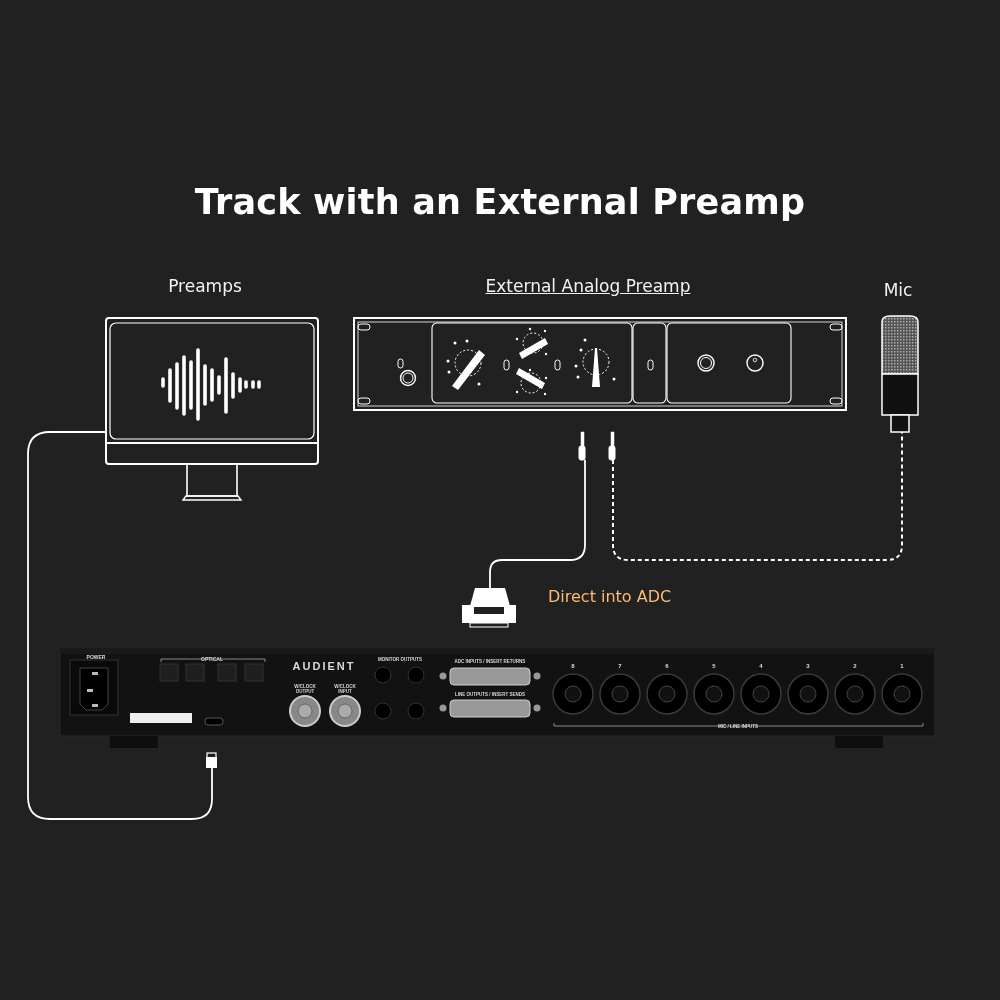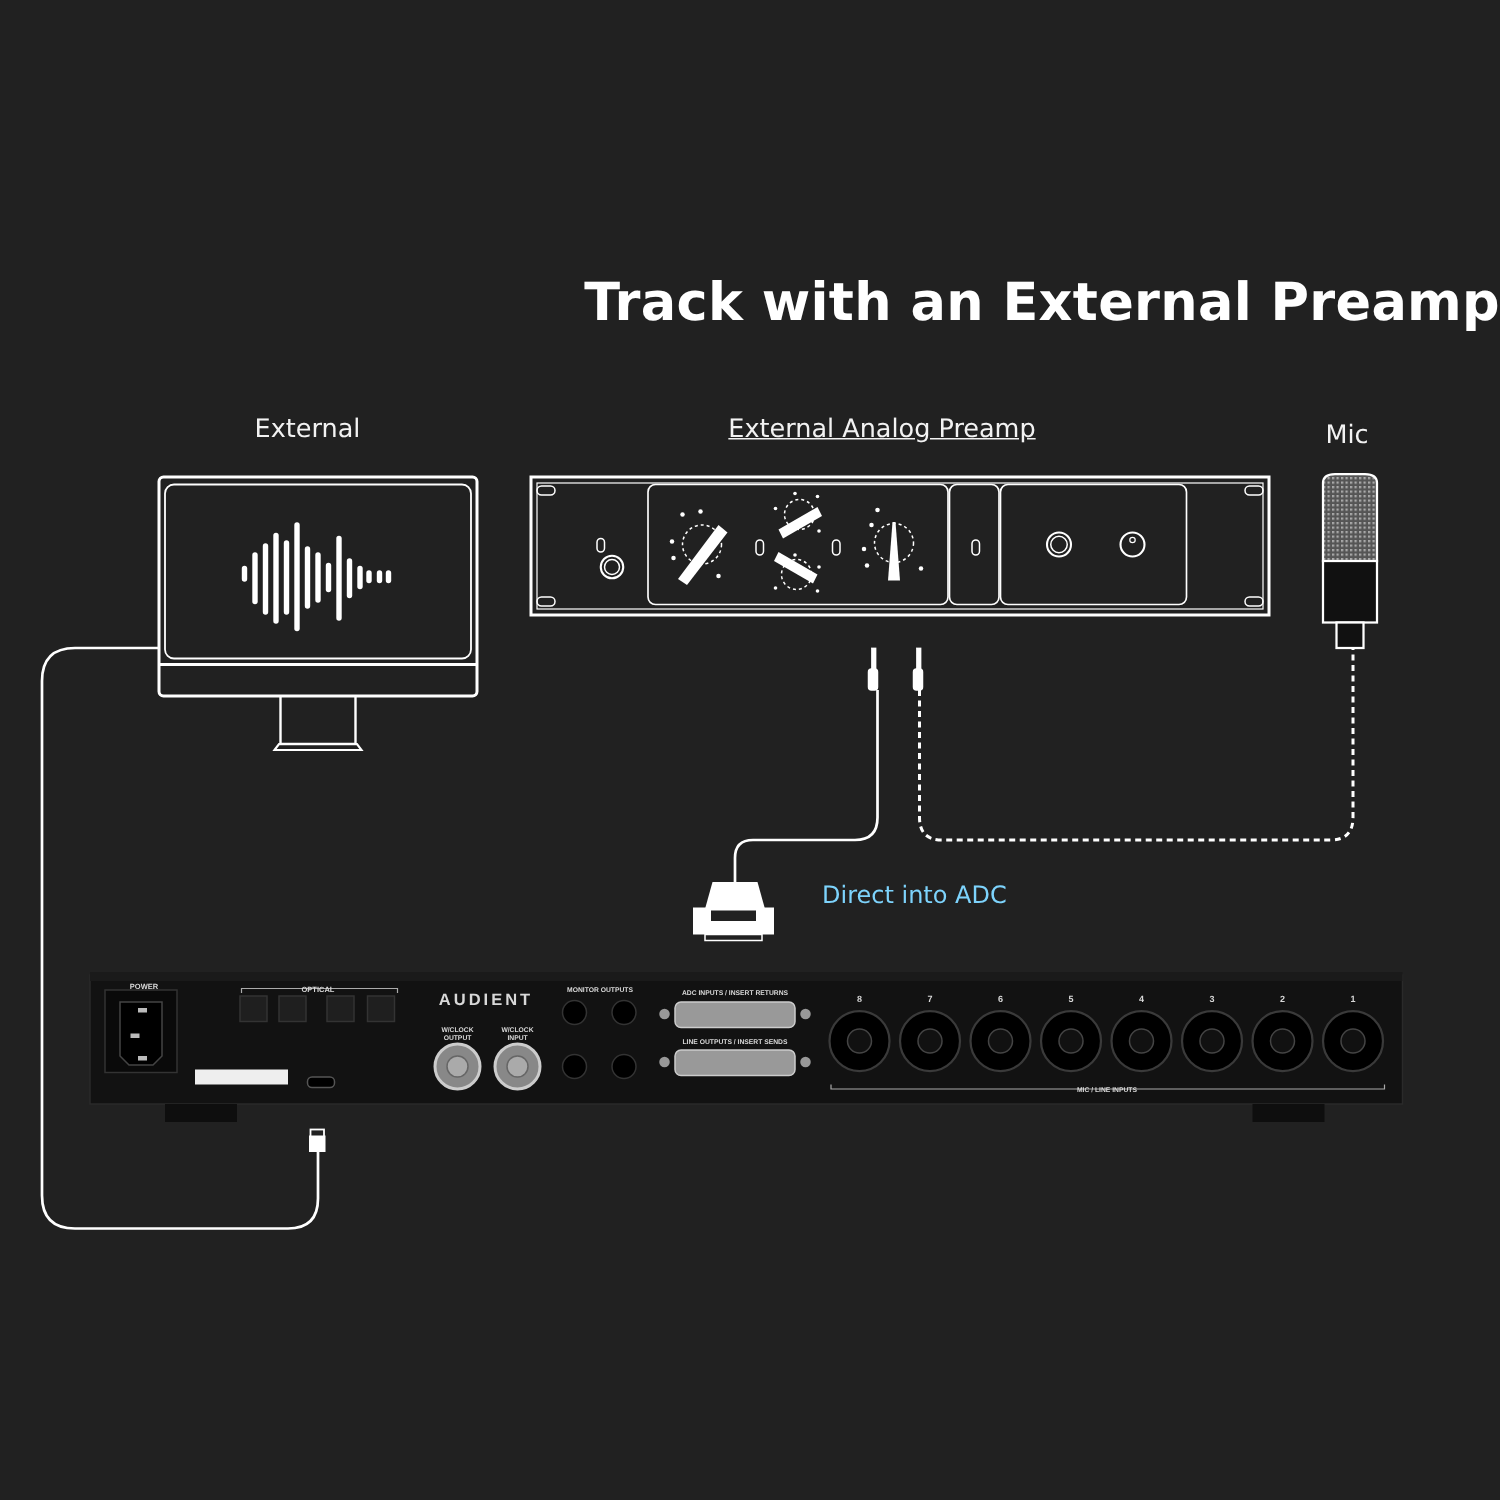--- a/index.html
+++ b/index.html
@@ -1,28 +1,28 @@
 <!DOCTYPE html>
 <html><head>
 <meta charset="utf-8">
 <style>
   html, body { margin:0; padding:0; }
   body { width:1000px; height:1000px; background:#212121; position:relative; overflow:hidden; font-family:"DejaVu Sans", sans-serif; color:#fff; }
-  .title { position:absolute; left:0; width:1000px; top:182px; text-align:right; font-size:35px; font-weight:bold; letter-spacing:0.2px; }
+  .title { position:absolute; left:0; width:1000px; top:182px; text-align:center; font-size:35px; font-weight:bold; letter-spacing:0.2px; }
   .label { position:absolute; font-size:17px; color:#f2f2f2; text-align:center; }
-  .note { position:absolute; left:548px; top:584px; font-size:16px; line-height:25px; color:#7dd3fc; }
+  .note { position:absolute; left:548px; top:584px; font-size:16px; line-height:25px; color:#fdba74; }
   svg { position:absolute; left:0; top:0; }
   .panel-text { font-family:"Liberation Sans", sans-serif; fill:#d8d8d8; font-weight:bold; }
 </style>
 </head>
 <body>
 
 <div class="title">Track with an External Preamp</div>
 
-<div class="label" style="left:135px; top:276px; width:140px;">External</div>
+<div class="label" style="left:135px; top:276px; width:140px;">Preamps</div>
 <div class="label" style="left:448px; top:276px; width:280px;text-decoration:underline;">External Analog Preamp</div>
 <div class="label" style="left:858px; top:280px; width:80px;">Mic</div>
 
 <div class="note">
   <div>Direct into ADC</div>
 </div>
 
 <svg width="1000" height="1000" viewBox="0 0 1000 1000">
 
   <g fill="none" stroke="#fff" stroke-width="2">

